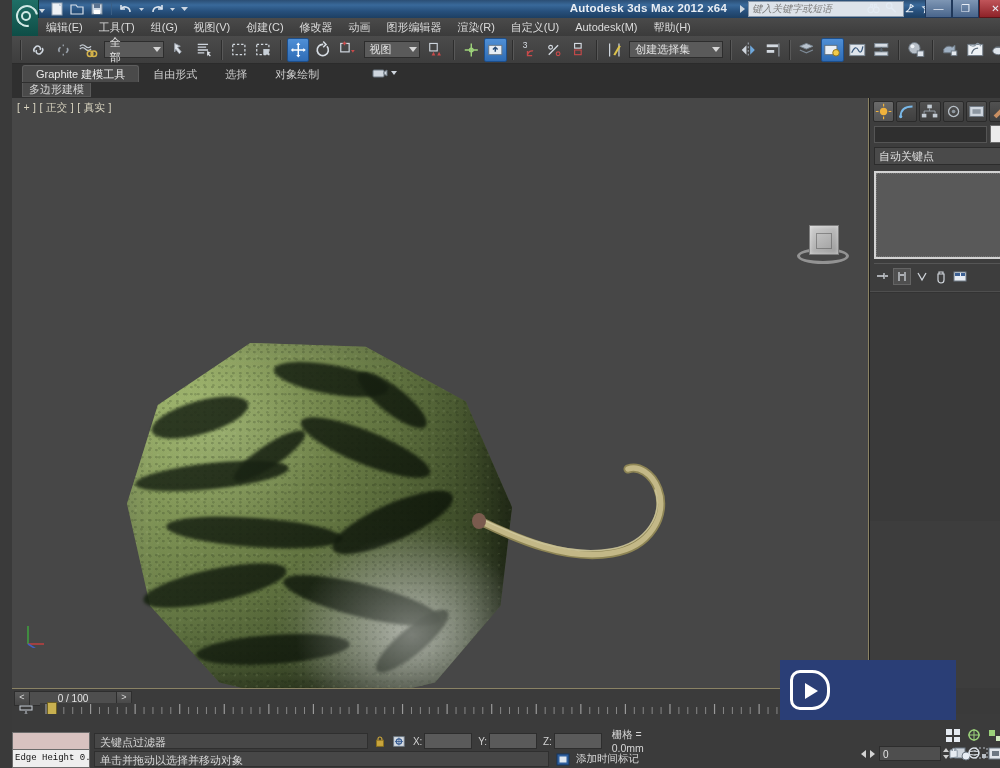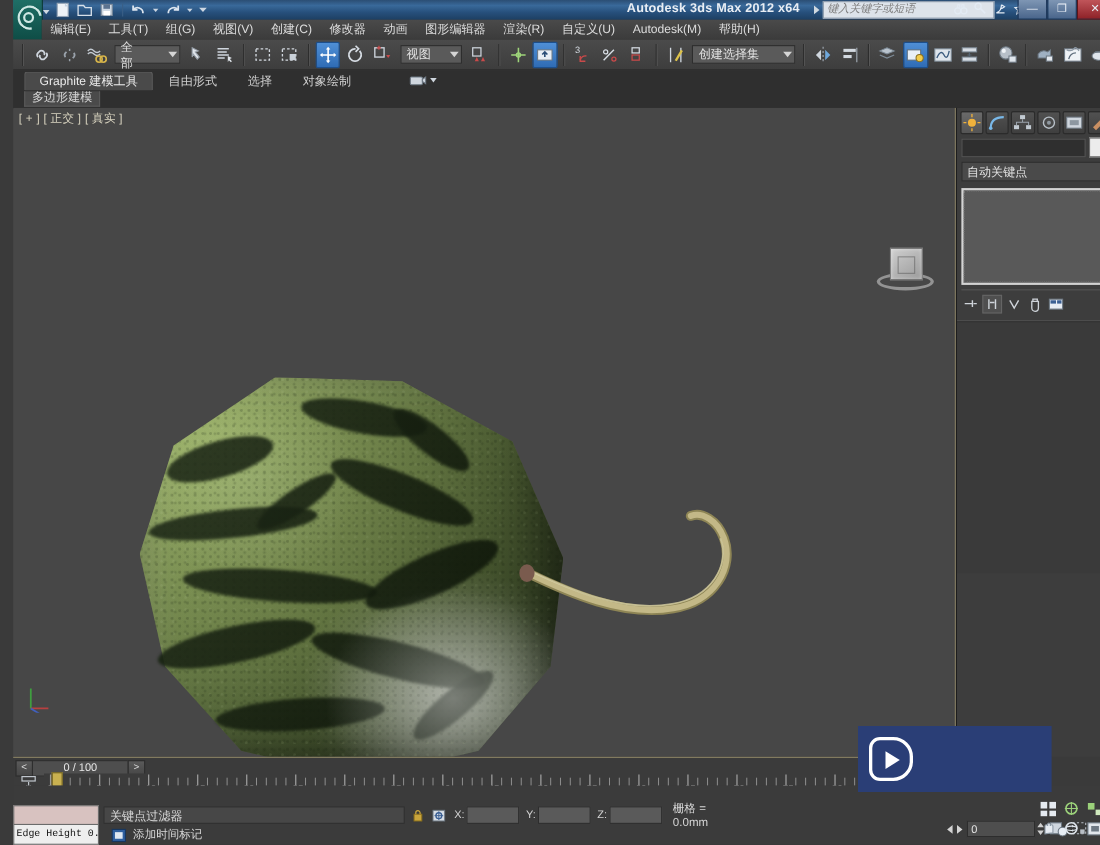--- a/index.html
+++ b/index.html
@@ -829,20 +829,21 @@
       <span class="coordlab">X:</span>
       <div class="coordbox"></div>
       <span class="coordlab">Y:</span>
       <div class="coordbox"></div>
       <span class="coordlab">Z:</span>
       <div class="coordbox"></div>
       <span class="gridtxt" style="margin-left:10px;">栅格 = 0.0mm</span>
     </div>
 
     <div class="st-row2">
+      <div class="st-msg" style="width:455px">单击并拖动以选择并移动对象</div>
       <div style="width:16px;height:15px;margin-left:6px;">
         <svg class="ico" viewBox="0 0 16 15">
             <rect x="2" y="2" width="12" height="11" fill="#2f5f9e" stroke="#17365f"></rect>
             <rect x="4.5" y="4.5" width="7" height="6" fill="#dfe7f0"></rect>
           </svg>
       </div>
       <span class="gridtxt" style="margin-left:5px;">添加时间标记</span>
     </div>
 
 

